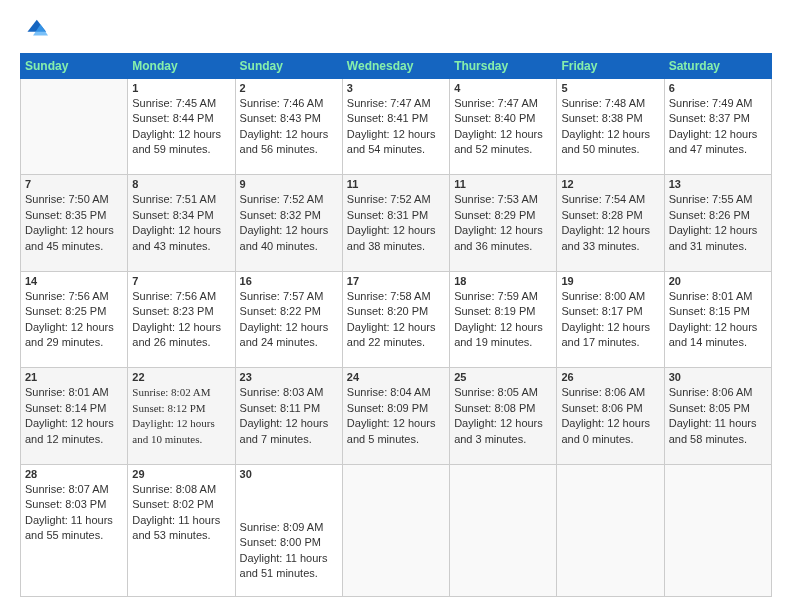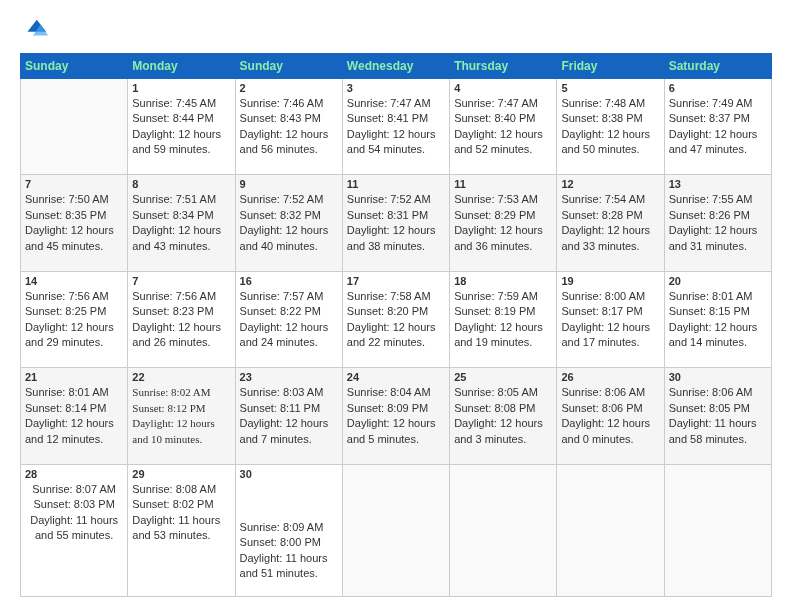--- a/index.html
+++ b/index.html
@@ -321,21 +321,21 @@
             <div class="day-num">30</div>
             <div class="day-info" style="white-space: pre-line;">Sunrise: 8:06 AM
 Sunset: 8:05 PM
 Daylight: 11 hours
 and 58 minutes.</div>
           </td>
         </tr>
         <tr>
           <td>
             <div class="day-num">28</div>
-            <div class="day-info" style="white-space: pre-line; text-align: center;">Sunrise: 8:07 AM
+            <div class="day-info" style="white-space: pre-line;">Sunrise: 8:07 AM
 Sunset: 8:03 PM
 Daylight: 11 hours
 and 55 minutes.</div>
           </td>
           <td>
             <div class="day-num">29</div>
             <div class="day-info" style="white-space: pre-line;">Sunrise: 8:08 AM
 Sunset: 8:02 PM
 Daylight: 11 hours
 and 53 minutes.</div>

